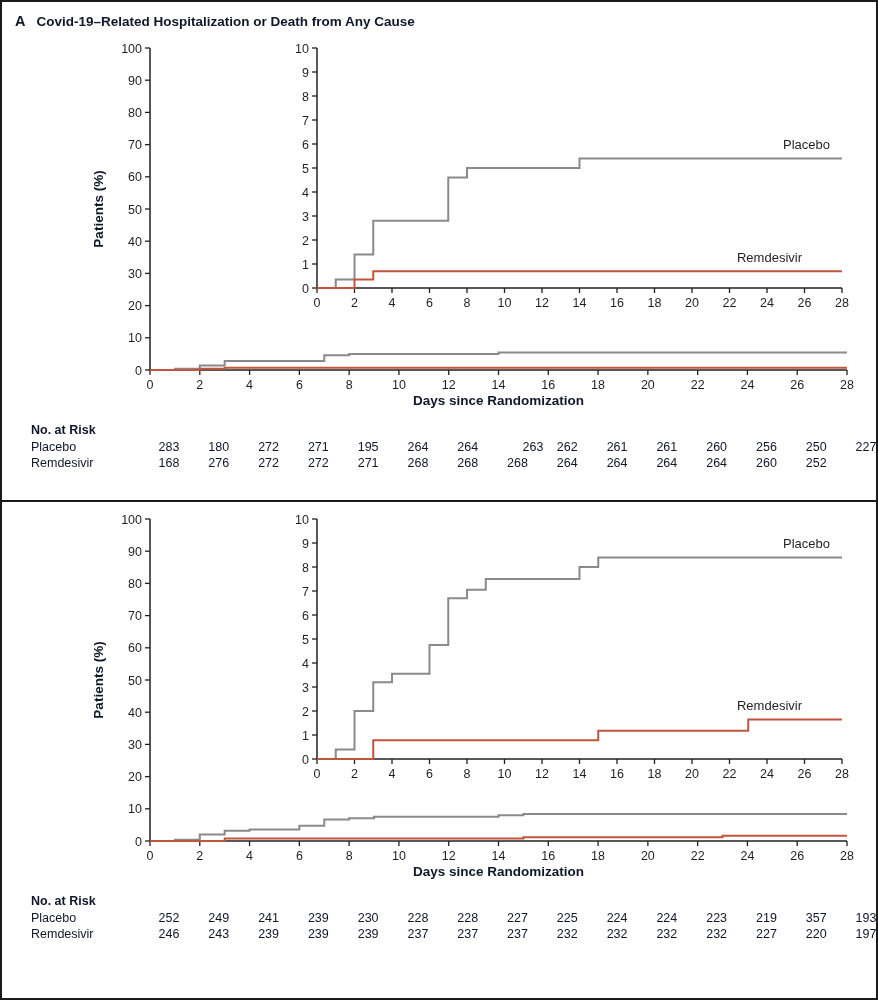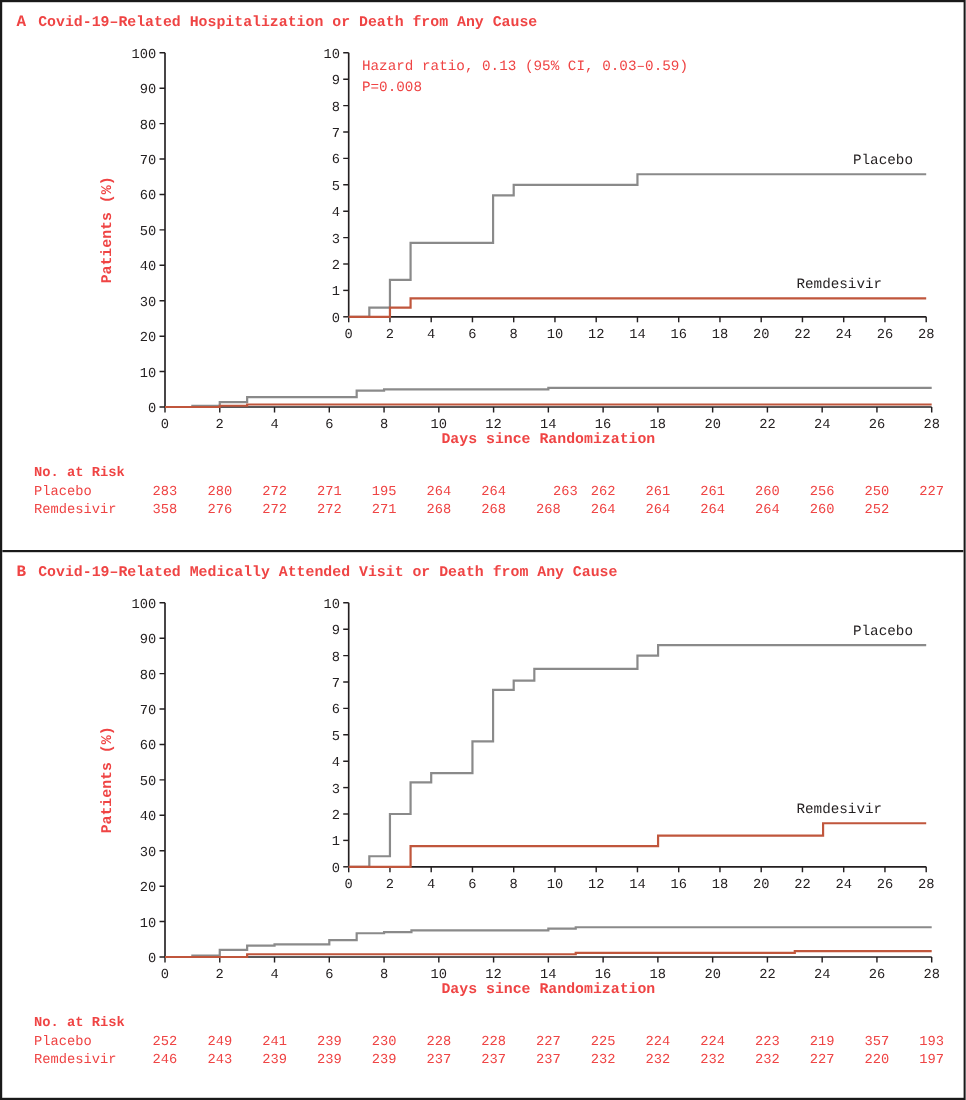--- a/index.html
+++ b/index.html
@@ -1,40 +1,40 @@
 <!DOCTYPE html>
 <html><head>
 <meta charset="utf-8">
 <style>
   html,body{margin:0;padding:0;background:#fff;}
   .figure{
     width:878px;height:1000px;box-sizing:border-box;position:relative;
     border:2px solid #1a1a1a;background:#fff;
-    font-family:Liberation Mono, monospace;color:#ef4444;overflow:hidden;
+    font-family:Liberation Sans, sans-serif;color:#0f172a;overflow:hidden;
   }
   .panel{height:498px;position:relative;box-sizing:border-box;}
   .panel + .panel{border-top:2px solid #1a1a1a;}
   .panel-title{padding:10px 0 0 13px;font-size:13.5px;font-weight:bold;line-height:18px;}
   .panel-letter{font-size:14.5px;margin-right:11px;}
   .chart-area{position:relative;height:386px;margin-top:2px;}
   .chart-svg{position:absolute;left:0;top:0;}
   .annotation{position:absolute;left:327px;top:18px;font-size:13px;line-height:19px;}
   .xlabel{
     position:absolute;left:148px;top:360px;width:697px;text-align:center;
     font-size:13.5px;font-weight:bold;
   }
   .ylabel{
     position:absolute;left:96px;top:176px;transform:translate(-50%,-50%) rotate(-90deg);
     font-size:13.5px;font-weight:bold;white-space:nowrap;
   }
   .risk-table{position:relative;height:64px;margin-top:4px;font-size:12.5px;}
   .risk-header{position:absolute;left:29px;top:0;font-weight:bold;}
   .risk-row{position:absolute;left:0;width:100%;height:15px;}
   .risk-row .risk-label{position:absolute;left:29px;white-space:nowrap;}
-  .risk-row .risk-value{position:absolute;transform:translateX(-50%);}
+  .risk-row .risk-value{position:absolute;transform:translateX(-50%);margin-left:19px;}
 </style>
 </head>
 <body>
 
 <div class="figure">
 
   <section class="panel">
     <div class="panel-title">
       <span class="panel-letter">A</span><span class="panel-title-text">Covid-19–Related Hospitalization or Death from Any Cause</span>
     </div>
@@ -149,71 +149,64 @@
           <text x="802.5" y="274" text-anchor="middle" font-size="12.5" fill="#231f20">26</text>
           <line x1="840" y1="255" x2="840" y2="260" stroke="#231f20" stroke-width="1.3"></line>
           <text x="840" y="274" text-anchor="middle" font-size="12.5" fill="#231f20">28</text>
           <path d="M 148 337 H 172.89285714285714 V 335.873 H 197.78571428571428 V 332.492 H 222.67857142857144 V 327.984 H 322.25 V 322.188 H 347.1428571428571 V 320.9 H 496.5 V 319.612 H 845 V 319.612 H 845" fill="none" stroke="#8a8a8a" stroke-width="2"></path>
           <path d="M 315 255 H 333.75 V 246.6 H 352.5 V 221.4 H 371.25 V 187.8 H 446.25 V 144.60000000000002 H 465 V 135 H 577.5 V 125.39999999999998 H 840 V 125.39999999999998 H 840" fill="none" stroke="#8a8a8a" stroke-width="2"></path>
           <text x="828" y="116.39999999999998" text-anchor="end" font-size="13" fill="#231f20">Placebo</text>
           <path d="M 148 337 H 197.78571428571428 V 335.873 H 222.67857142857144 V 334.746 H 845 V 334.746 H 845" fill="none" stroke="#c0563c" stroke-width="2"></path>
           <path d="M 315 255 H 352.5 V 246.6 H 371.25 V 238.2 H 840 V 238.2 H 840" fill="none" stroke="#c0563c" stroke-width="2"></path>
           <text x="800" y="229.2" text-anchor="end" font-size="13" fill="#231f20">Remdesivir</text>
         </svg>
-      <div class="annotation">
-        <div>Hazard ratio, 0.13 (95% CI, 0.03–0.59)</div>
-        <div>P=0.008</div>
-      </div>
       <div class="xlabel">Days since Randomization</div>
     </div>
     <div class="risk-table" id="risk-0">
       <div class="risk-header">No. at Risk</div>
     <div class="risk-row" style="top: 17px;">
           <span class="risk-label">Placebo</span>
           <span class="risk-value" style="left: 148px;">283</span>
-          <span class="risk-value" style="left: 197.786px;">280</span>
+          <span class="risk-value" style="left: 197.786px;">180</span>
           <span class="risk-value" style="left: 247.571px;">272</span>
           <span class="risk-value" style="left: 297.357px;">271</span>
           <span class="risk-value" style="left: 347.143px;">195</span>
           <span class="risk-value" style="left: 396.929px;">264</span>
           <span class="risk-value" style="left: 446.714px;">264</span>
           <span class="risk-value" style="left: 512px;">263</span>
           <span class="risk-value" style="left: 546.286px;">262</span>
           <span class="risk-value" style="left: 596.071px;">261</span>
           <span class="risk-value" style="left: 645.857px;">261</span>
           <span class="risk-value" style="left: 695.643px;">260</span>
           <span class="risk-value" style="left: 745.429px;">256</span>
           <span class="risk-value" style="left: 795.214px;">250</span>
           <span class="risk-value" style="left: 845px;">227</span>
         </div>
         <div class="risk-row" style="top: 32.5px;">
           <span class="risk-label">Remdesivir</span>
-          <span class="risk-value" style="left: 148px;">358</span>
+          <span class="risk-value" style="left: 148px;">168</span>
           <span class="risk-value" style="left: 197.786px;">276</span>
           <span class="risk-value" style="left: 247.571px;">272</span>
           <span class="risk-value" style="left: 297.357px;">272</span>
           <span class="risk-value" style="left: 347.143px;">271</span>
           <span class="risk-value" style="left: 396.929px;">268</span>
           <span class="risk-value" style="left: 446.714px;">268</span>
           <span class="risk-value" style="left: 496.5px;">268</span>
           <span class="risk-value" style="left: 546.286px;">264</span>
           <span class="risk-value" style="left: 596.071px;">264</span>
           <span class="risk-value" style="left: 645.857px;">264</span>
           <span class="risk-value" style="left: 695.643px;">264</span>
           <span class="risk-value" style="left: 745.429px;">260</span>
           <span class="risk-value" style="left: 795.214px;">252</span>
           <span class="risk-value" style="left: 894px; text-align: center;">226</span>
         </div>
       </div>
   </section>
 
   <section class="panel">
-    <div class="panel-title">
-      <span class="panel-letter">B</span><span class="panel-title-text">Covid-19–Related Medically Attended Visit or Death from Any Cause</span>
-    </div>
     <div class="chart-area">
       <div class="ylabel">Patients (%)</div>
       <svg id="chart-1" class="chart-svg" width="878" height="386">
           <line x1="148" y1="15" x2="148" y2="337" stroke="#231f20" stroke-width="1.5"></line>
           <line x1="148" y1="337" x2="845" y2="337" stroke="#231f20" stroke-width="1.5"></line>
           <line x1="143" y1="337" x2="148" y2="337" stroke="#231f20" stroke-width="1.3"></line>
           <text x="140" y="341.5" text-anchor="end" font-size="12.5" fill="#231f20">0</text>
           <line x1="143" y1="304.8" x2="148" y2="304.8" stroke="#231f20" stroke-width="1.3"></line>
           <text x="140" y="309.3" text-anchor="end" font-size="12.5" fill="#231f20">10</text>
           <line x1="143" y1="272.6" x2="148" y2="272.6" stroke="#231f20" stroke-width="1.3"></line>

